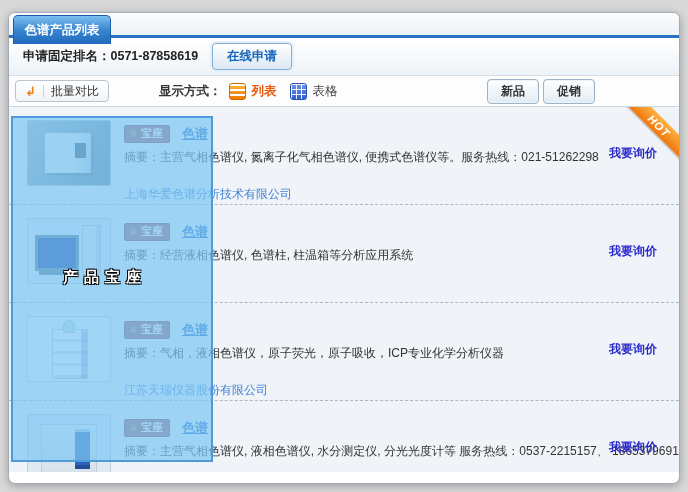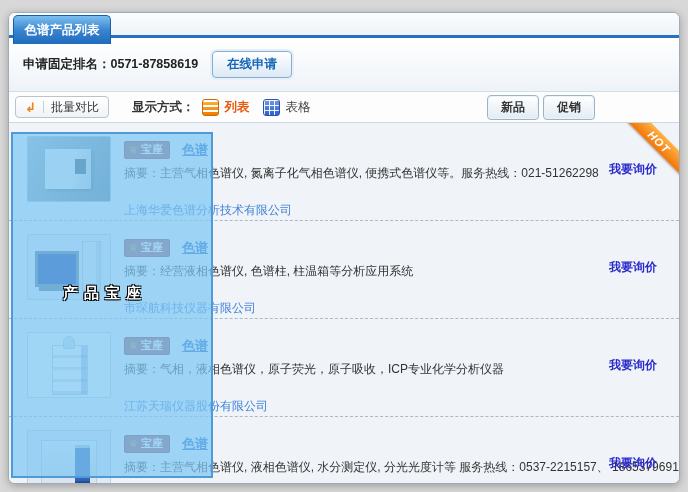--- a/index.html
+++ b/index.html
@@ -12,36 +12,36 @@
 
   
   .tabstrip { height:25px; background:linear-gradient(#fbfcfe,#eef3f8);
     border-bottom:3px solid #2a70c2; position:relative; }
   .tab { position:absolute; left:4px; top:2px; width:98px; height:29px;
     background:linear-gradient(#7cc0f0 0%,#3a85d0 50%,#1f6bbd 100%);
     border:1px solid #1a5ca8; border-bottom:none; border-radius:5px 5px 0 0;
     color:#fff; font-size:12.5px; font-weight:bold; text-align:center; line-height:28px; }
 
   
-  .subheader { height:54px; background:linear-gradient(#ffffff,#eef3f8);
+  .subheader { height:38px; background:linear-gradient(#ffffff,#eef3f8);
     border-bottom:1px solid #d4dde6; display:flex; align-items:center; padding-left:14px; }
   .rank { font-size:12.5px; font-weight:bold; color:#222; }
   .apply { margin-left:14px; padding:4px 14px; font-size:12.5px; font-weight:bold; color:#1565b8;
     background:linear-gradient(#ffffff,#dce9f4); border:1px solid #85aed4; border-radius:4px;
     box-shadow:0 0 0 2px #e7f0f8; cursor:pointer; font-family:inherit; }
 
   
   .toolbar { height:31px; background:#fdfdfe; border-bottom:1px solid #ccd7e2;
     display:flex; align-items:center; }
   .compare { margin-left:6px; display:flex; align-items:center; padding:2px 9px; height:22px;
     background:linear-gradient(#ffffff,#f0f3f6); border:1px solid #b9c4cf; border-radius:4px;
     font-size:12px; color:#333; cursor:pointer; font-family:inherit; }
   .cmp-icon { color:#f08010; font-weight:bold; font-size:13px; line-height:1; }
   .cmp-div { width:1px; height:12px; background:#c9cfd6; margin:0 7px; }
-  .dm-label { margin-left:23px; font-size:12.5px; font-weight:bold; color:#333; }
+  .dm-label { margin-left:50px; font-size:12.5px; font-weight:bold; color:#333; }
   .icon-list { width:17px; height:17px; margin-left:8px; border-radius:3px; cursor:pointer;
     background:repeating-linear-gradient(#fff 0 2px, rgba(255,255,255,0) 2px 5px),
                linear-gradient(#ffb63c,#f07c00);
     border:1px solid #d06a00; }
   .list-lbl { margin-left:5px; font-size:12.5px; font-weight:bold; color:#e8590c; cursor:pointer; text-decoration:none; }
   .icon-grid { width:17px; height:17px; margin-left:14px; border-radius:3px; cursor:pointer;
     background:repeating-linear-gradient(90deg, rgba(255,255,255,.9) 0 1px, rgba(255,255,255,0) 1px 5px),
                repeating-linear-gradient(rgba(255,255,255,.9) 0 1px, rgba(255,255,255,0) 1px 5px),
                linear-gradient(#6f97e8,#2f5fd0);
     border:1px solid #2a50b0; }
@@ -164,21 +164,20 @@
     <div class="thumb t1"></div>
     <div class="info">
       <div class="line1">
         <span class="badge">
           <span class="crown">♕</span>
           <span>宝座</span>
         </span>
         <a class="cat">色谱</a>
       </div>
       <div class="summary">摘要：经营液相色谱仪, 色谱柱, 柱温箱等分析应用系统</div>
-      <a class="company">市琛航科技仪器有限公司</a>
     </div>
     <a class="inquiry">我要询价</a>
   </div>
 
   <div class="row">
     <div class="thumb t2"></div>
     <div class="info">
       <div class="line1">
         <span class="badge">
           <span class="crown">♕</span>

